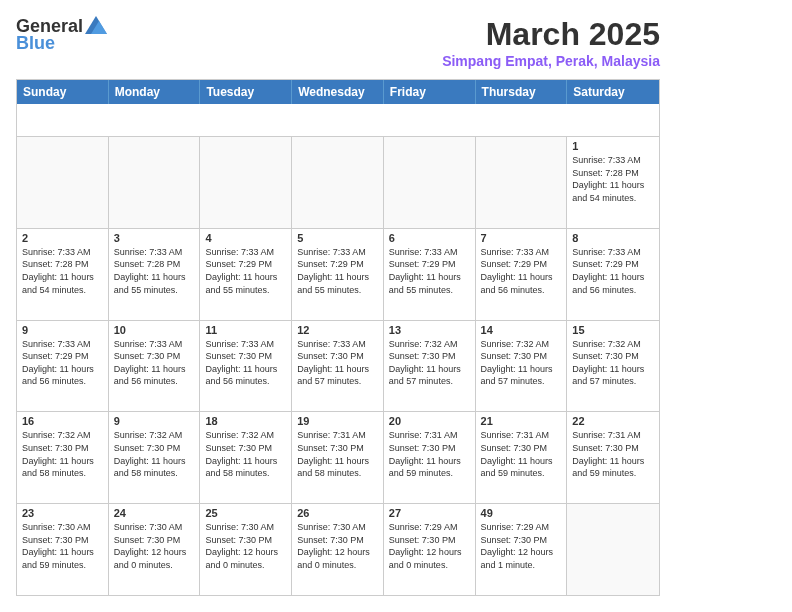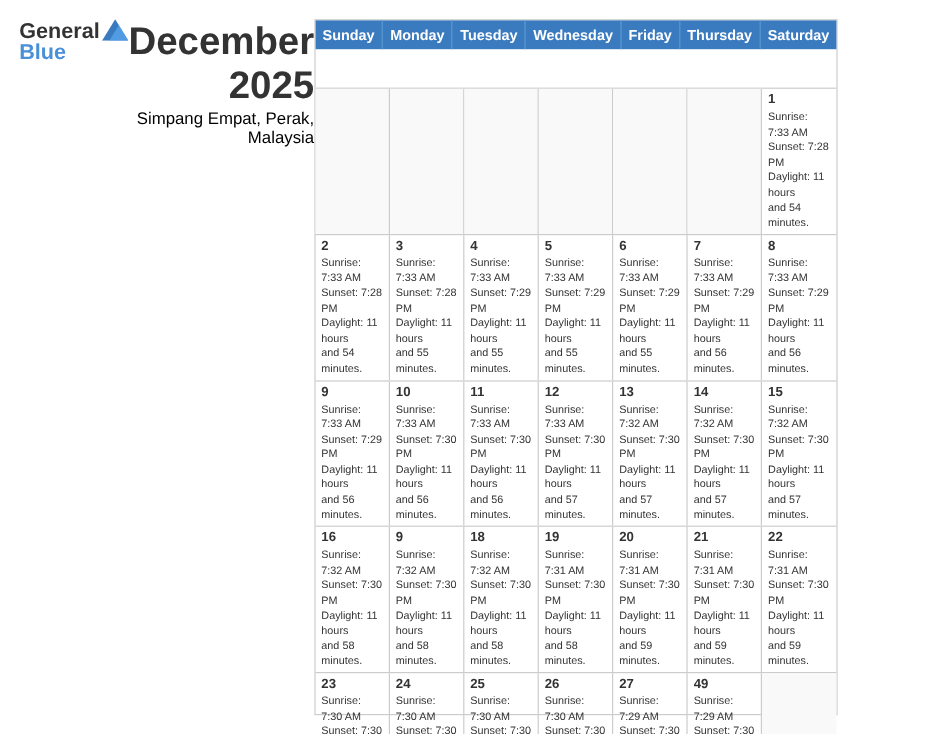--- a/index.html
+++ b/index.html
@@ -8,20 +8,21 @@
       background: #fff;
       width: 792px;
       height: 612px;
       overflow: hidden;
     }
     .page {
       width: 676px;
       height: 612px;
       padding: 16px;
       display: flex;
+      flex-direction: column;
     }
     .header {
       display: flex;
       justify-content: space-between;
       align-items: flex-start;
       margin-bottom: 10px;
     }
     .logo {
       display: flex;
       align-items: center;
@@ -39,21 +40,22 @@
     .title-area {
       text-align: right;
     }
     .month-year {
       font-size: 32px;
       font-weight: bold;
       color: #333;
     }
     .location {
       font-size: 14px;
-      color: #000000;
+      color: #8b5cf6;
+      font-weight: bold;
     }
     .calendar {
       flex: 1;
       display: flex;
       flex-direction: column;
       border: 1px solid #ccc;
       gap: 32px;
     }
     .cal-header {
       display: grid;
@@ -117,21 +119,21 @@
           <span class="logo-text-general">General</span>
           <svg width="22" height="18" viewBox="0 0 22 18" style="margin-left:2px;margin-top:-4px;">
             <polygon points="0,18 11,0 22,18" fill="#3a7abf"></polygon>
             <polygon points="6,18 14,5 22,18" fill="#5aaaf0" opacity="0.7"></polygon>
           </svg>
         </div>
         <span class="logo-text-blue" style="margin-top:-4px;">Blue</span>
       </div>
     </div>
     <div class="title-area">
-      <div class="month-year">December 2025</div>
+      <div class="month-year">March 2025</div>
       <div class="location">Simpang Empat, Perak, Malaysia</div>
     </div>
   </div>
 
   <div class="calendar">
     <div class="cal-header">
     <div class="cal-header-cell">Sunday</div>
         <div class="cal-header-cell">Monday</div>
         <div class="cal-header-cell">Tuesday</div>
         <div class="cal-header-cell">Wednesday</div>

